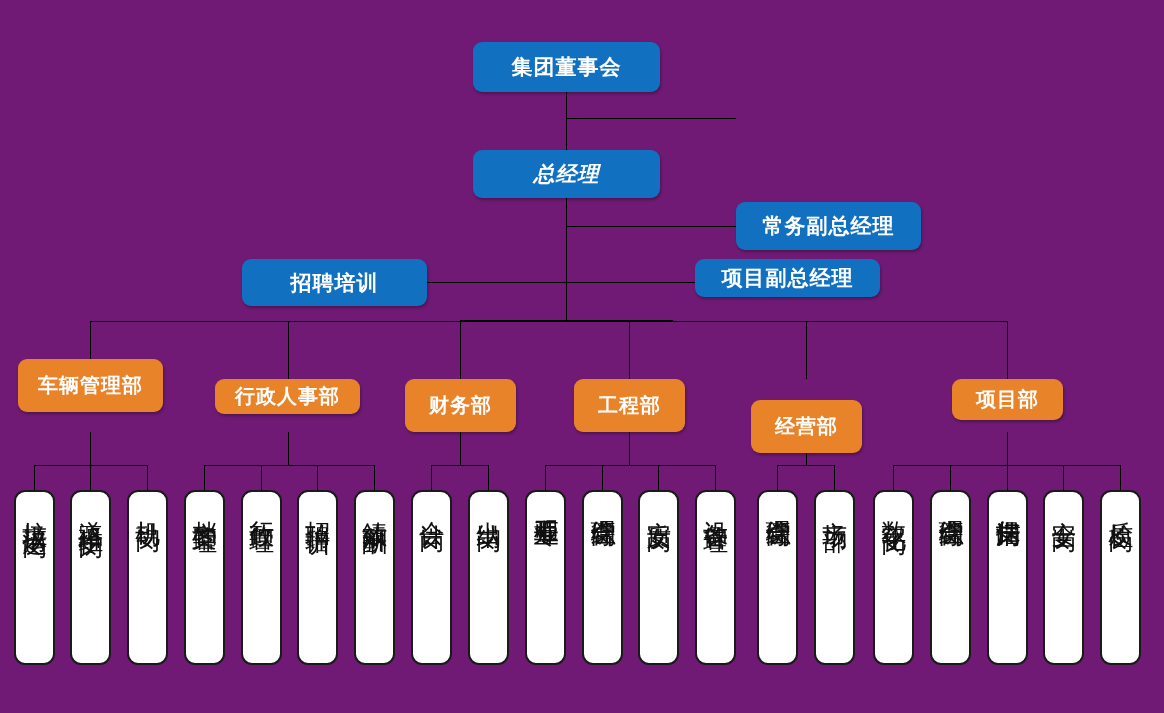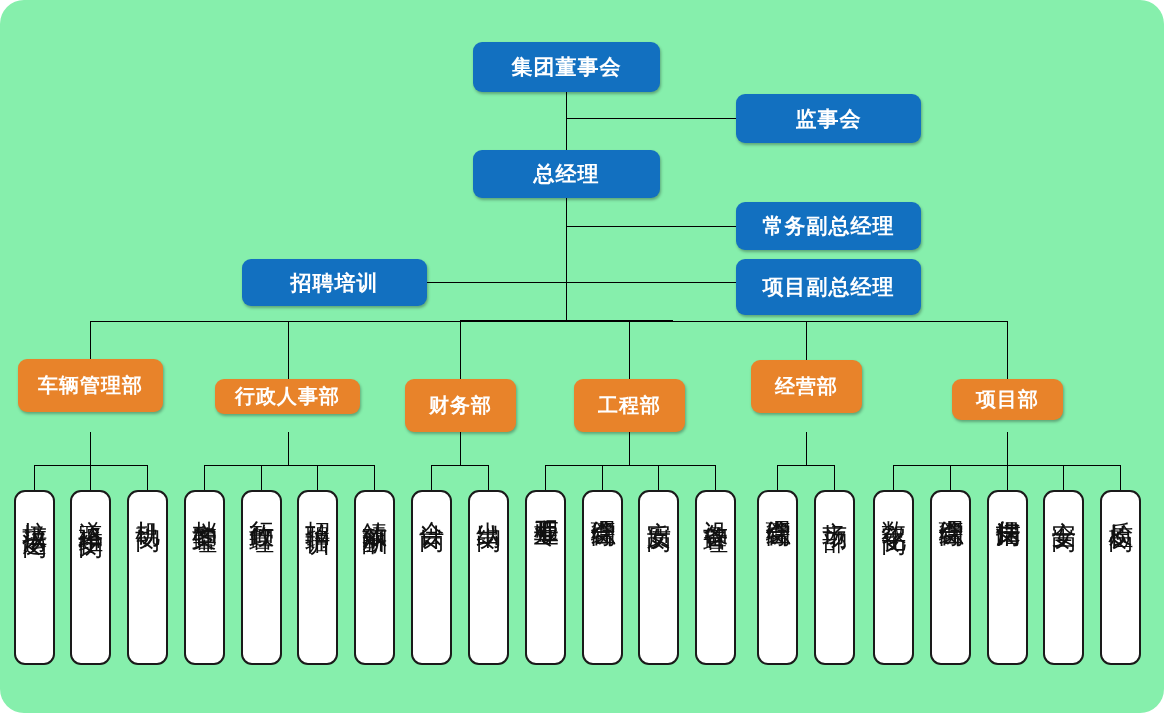--- a/index.html
+++ b/index.html
@@ -8,23 +8,22 @@
     padding: 0;
     background: #ffffff;
   }
   body {
     font-family: "Liberation Sans", "DejaVu Sans", sans-serif;
   }
   #chart {
     position: relative;
     width: 1164px;
     height: 713px;
-    background: #86efac;
+    background: #701a75;
     overflow: hidden;
-    border-radius: 24px;
   }
 
   
   .line {
     position: absolute;
     background: #000000;
   }
   .line.h { height: 1px; }
   .line.v { width: 1px; }
   .line.thick-h { height: 2px; }
@@ -139,39 +138,38 @@
   <div class="line v" style="left:1007px; top:432px; height:33px;"></div>
   <div class="line h" style="left:893px; top:465px; width:227px;"></div>
   <div class="line v" style="left:893px; top:465px; height:25px;"></div>
   <div class="line v" style="left:950px; top:465px; height:25px;"></div>
   <div class="line v" style="left:1007px; top:465px; height:25px;"></div>
   <div class="line v" style="left:1063px; top:465px; height:25px;"></div>
   <div class="line v" style="left:1120px; top:465px; height:25px;"></div>
 
   <div class="node blue" style="left:473px; top:42px; width:187px; height:50px;">集团董事会</div>
 
-  <div class="node blue" style="left:736px; top:94px; width:185px; height:49px;">监事会</div>
-
-  <div class="node blue" style="left:473px; top:150px; width:187px; height:48px;">总经理</div>
+
+  <div class="node blue" style="left:473px; top:150px; width:187px; height:48px;font-style:italic;">总经理</div>
 
   <div class="node blue" style="left:736px; top:202px; width:185px; height:48px;">常务副总经理</div>
 
-  <div class="node blue" style="left:736px; top:259px; width:185px; height:56px;">项目副总经理</div>
+  <div class="node blue" style="left:695px; top:259px; width:185px; height:38px;">项目副总经理</div>
 
   <div class="node blue" style="left:242px; top:259px; width:185px; height:47px;">招聘培训</div>
 
   <div class="node orange" style="left:18px; top:359px; width:145px; height:53px;">车辆管理部</div>
 
   <div class="node orange" style="left:215px; top:379px; width:145px; height:35px;">行政人事部</div>
 
   <div class="node orange" style="left:574px; top:379px; width:111px; height:53px;">工程部</div>
 
   <div class="node orange" style="left:405px; top:379px; width:111px; height:53px;">财务部</div>
 
-  <div class="node orange" style="left:751px; top:360px; width:111px; height:53px;">经营部</div>
+  <div class="node orange" style="left:751px; top:400px; width:111px; height:53px;">经营部</div>
 
   <div class="node orange" style="left:952px; top:379px; width:111px; height:41px;">项目部</div>
 
   <div class="leaf" style="left:14px; top:490px; width:41px; height:175px;">
     <span class="vtext">垃圾清运岗</span>
   </div>
   <div class="leaf" style="left:70px; top:490px; width:41px; height:175px;">
     <span class="vtext">道路维护岗</span>
   </div>
   <div class="leaf" style="left:127px; top:490px; width:41px; height:175px;">

